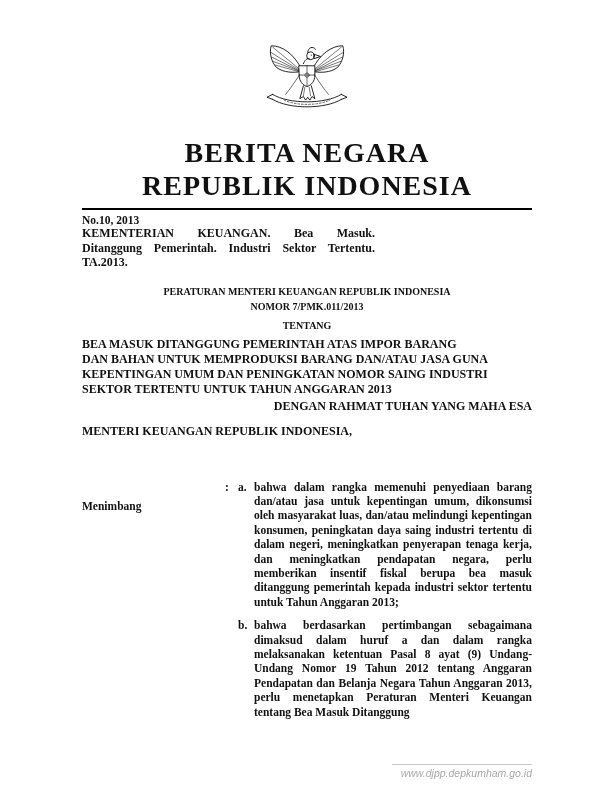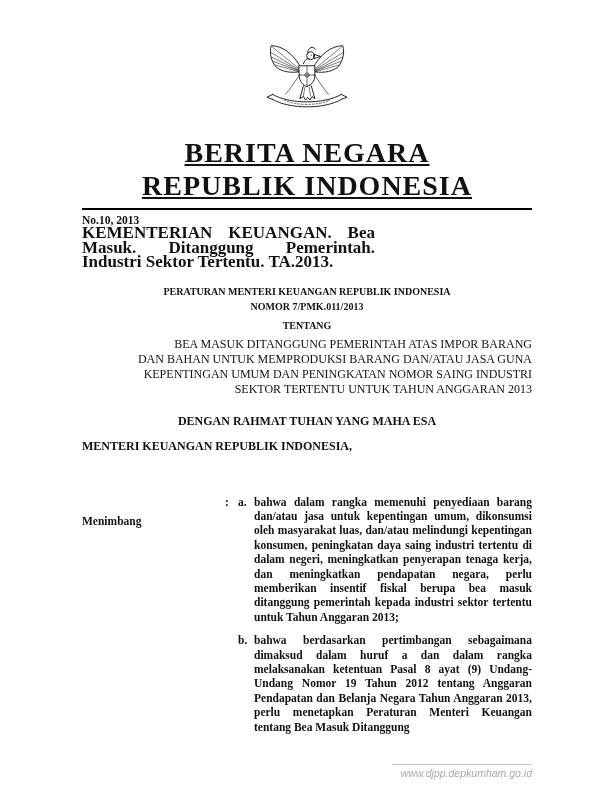--- a/index.html
+++ b/index.html
@@ -12,21 +12,21 @@
     position: relative;
     width: 612px; height: 792px;
     box-sizing: border-box;
     padding: 30px 80px 0 82px;
     overflow: hidden;
     background: #fff;
   }
   .emblem-wrap { text-align: center; height: 102px; }
   .emblem-wrap svg { display: inline-block; }
 
-  .masthead { text-align: center; margin-top: 4px; text-decoration: underline; }
+  .masthead { text-align: center; margin-top: 4px; }
   .masthead-line {
     font-weight: bold;
     font-size: 28px;
     line-height: 33px;
     letter-spacing: 1px;
   }
   .masthead-divider {
     border: 0;
     border-top: 2.5px solid #000;
     margin: 6px 0 0 0;
@@ -36,31 +36,31 @@
   .issue-no {
     width: 155px;
     font-weight: bold;
     font-size: 11.5px;
     padding-top: 1px;
     flex: none;
   }
   .abstract {
     width: 293px;
     font-weight: bold;
-    font-size: 17px;
+    font-size: 12px;
     line-height: 14.5px;
     text-align: justify;
   }
 
   .heading-block { text-align: center; font-weight: bold; font-size: 10px; line-height: 15px; margin-top: 14px; }
   .heading-line { }
   .heading-tentang { margin-top: 4px; }
-  .subject-block { text-align: right; font-weight: normal; font-size: 12px; line-height: 15px; margin-top: 4px; }
+  .subject-block { text-align: left; font-weight: bold; font-size: 12px; line-height: 15px; margin-top: 4px; }
 
-  .invocation { text-align: center; font-weight: bold; font-size: 12px; margin-top: 17px; }
+  .invocation { text-align: right; font-weight: bold; font-size: 12px; margin-top: 2px; }
   .issuer     { text-align: left; font-weight: bold; font-size: 12px; margin-top: 10px; }
 
   .considering {
     display: flex;
     margin-top: 41px;
     font-weight: bold;
     font-size: 11.5px;
     line-height: 14.4px;
   }
   .c-label { width: 143px; flex: none; margin-top: 19px; }

